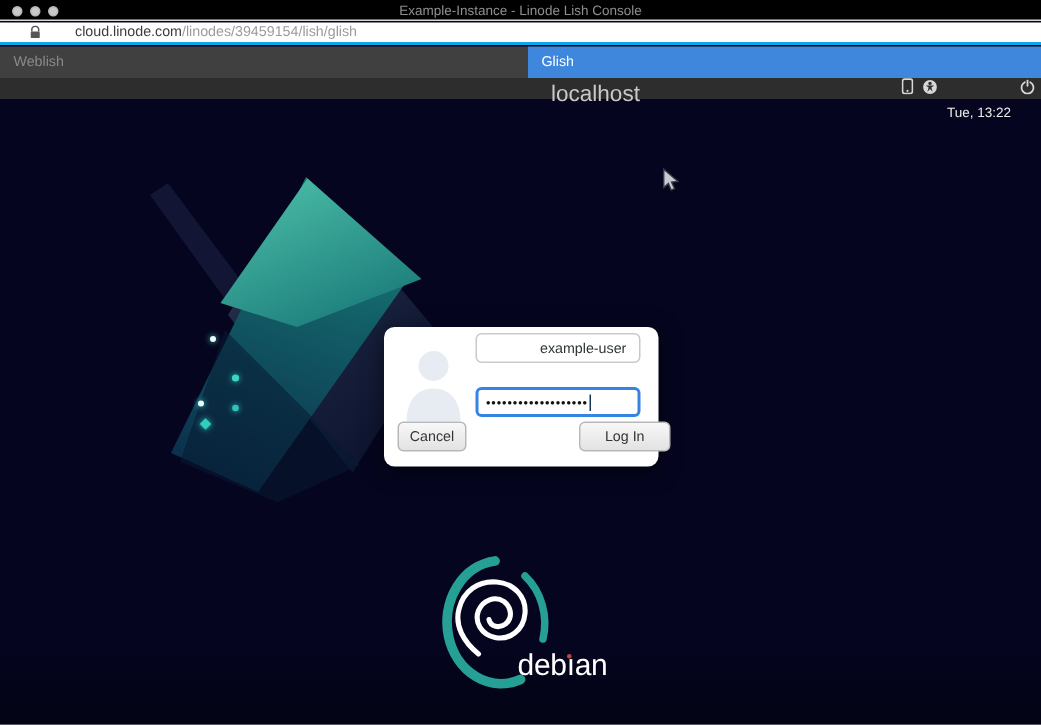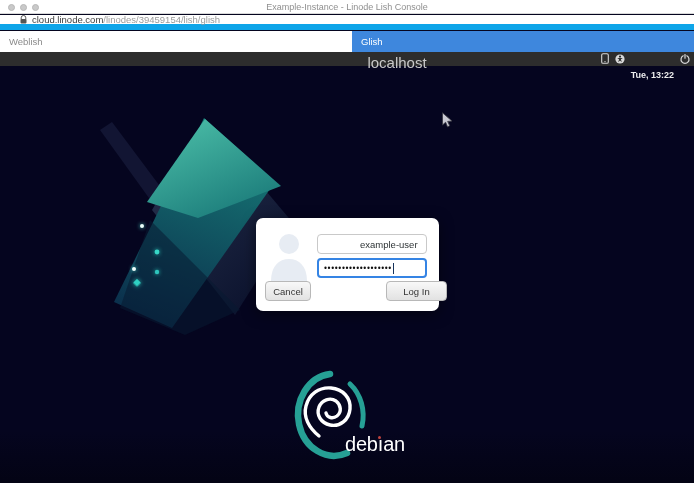--- a/index.html
+++ b/index.html
@@ -1,62 +1,62 @@
 <!DOCTYPE html>
 <html><head>
 <meta charset="utf-8">
 <style>
   * { box-sizing: border-box; margin: 0; padding: 0; }
   body { font-family: "Liberation Sans", sans-serif; background:#fff; }
   .window { position:relative; width:694px; height:483px; overflow:hidden; background:#05051f; }
 
   
   .titlebar { position:absolute; top:0; left:0; width:694px; height:14px;
-    background:#ffffff; border-bottom:1px solid #d9d9d9; z-index:30; }
+    background:#000000; border-bottom:1px solid #d9d9d9; z-index:30; }
   .lights { position:absolute; left:8px; top:4px; display:flex; gap:5px; }
   .light { width:7px; height:7px; border-radius:50%; background:#c9c9c9; border:1px solid #b7b7b7; }
   .window-title { position:absolute; left:0; right:0; top:2px; text-align:center;
     font-size:9px; color:#8f8f8f; white-space:nowrap; }
 
   
   .urlbar { position:absolute; top:15px; left:0; width:694px; height:15px; background:#fff;
-    border-bottom:6px solid #0ea5e9; display:flex; align-items:center; padding-left:20px; z-index:29; }
+    border-bottom:2px solid #0ea5e9; display:flex; align-items:center; padding-left:20px; z-index:29;gap:18px; }
   .lock { margin-right:5px; display:flex; align-items:center; }
   .url { font-size:9.5px; white-space:nowrap; }
   .url .domain { color:#3c3c3c; }
   .url .path { color:#9b9b9b; }
 
   
   .tabs { position:absolute; top:31px; left:0; width:694px; height:21px; display:flex; z-index:28; }
   .tab { display:flex; align-items:center; font-size:9.5px; padding-left:9px; height:21px; cursor:default; }
-  .tab-weblish { width:352px; background:#ffffff; color:#8a8a8a; }
+  .tab-weblish { width:352px; background:#404040; color:#8a8a8a; }
   .tab-glish { flex:1; background:#3e87dd; color:#ffffff; }
 
   
   .screen { position:absolute; top:52px; left:0; width:694px; height:431px;
     background:linear-gradient(180deg,#05051f 0%, #05051f 88%, #030314 100%); overflow:hidden; }
 
   
   .gnome-bar { position:absolute; top:0; left:0; width:694px; height:14px; background:#2d2d2d; z-index:10; }
   .hostname { position:absolute; left:0; right:0; top:2px; text-align:center; padding-left:100px;
     font-size:15px; color:#c9c9c9; }
   .bar-right { position:absolute; right:4px; top:0; height:14px; display:flex; align-items:center; gap:6px; }
-  .clock { font-size:9px; font-weight:700; color:#ededed; white-space:nowrap;margin-top:32px; }
+  .clock { font-size:9px; font-weight:400; color:#ededed; white-space:nowrap;margin-top:32px; }
 
   
   .art { position:absolute; left:90px; top:40px; width:220px; height:250px; z-index:1; }
 
   
   .dialog { position:absolute; left:256px; top:166px; width:183px; height:93px; background:#ffffff;
     border-radius:7px; box-shadow:0 3px 14px rgba(0,0,0,.5); z-index:20; }
   .avatar { position:absolute; left:10px; top:13px; }
   .field { position:absolute; left:61px; width:110px; height:20px; background:#fff;
     border:1px solid #c9c9c9; border-radius:4px; font-size:9.5px; color:#2e3436;
     display:flex; align-items:center; padding:0 5px; overflow:hidden; white-space:nowrap; }
-  .field-username { top:16px;padding-left:42px; }
+  .field-username { top:4px;padding-left:42px; }
   .field-password { top:40px; border:2px solid #3584e4; font-size:8.5px; letter-spacing:0.6px; color:#111; padding-right:2px; }
   .caret { width:1px; height:11px; background:#17345c; margin-left:1px; flex:0 0 auto; }
   .btn { position:absolute; top:63px; height:20px; border:1px solid #b8b8b8; border-radius:4px;
     background:linear-gradient(180deg,#f8f8f8,#e2e2e2); font-size:9.5px; color:#353535;
     display:flex; align-items:center; justify-content:center; cursor:default; }
   .btn-cancel { left:9px; width:46px; }
   .btn-login { left:130px; width:61px; }
 
   
   .debian-logo { position:absolute; left:283px; top:318px; z-index:5; }

